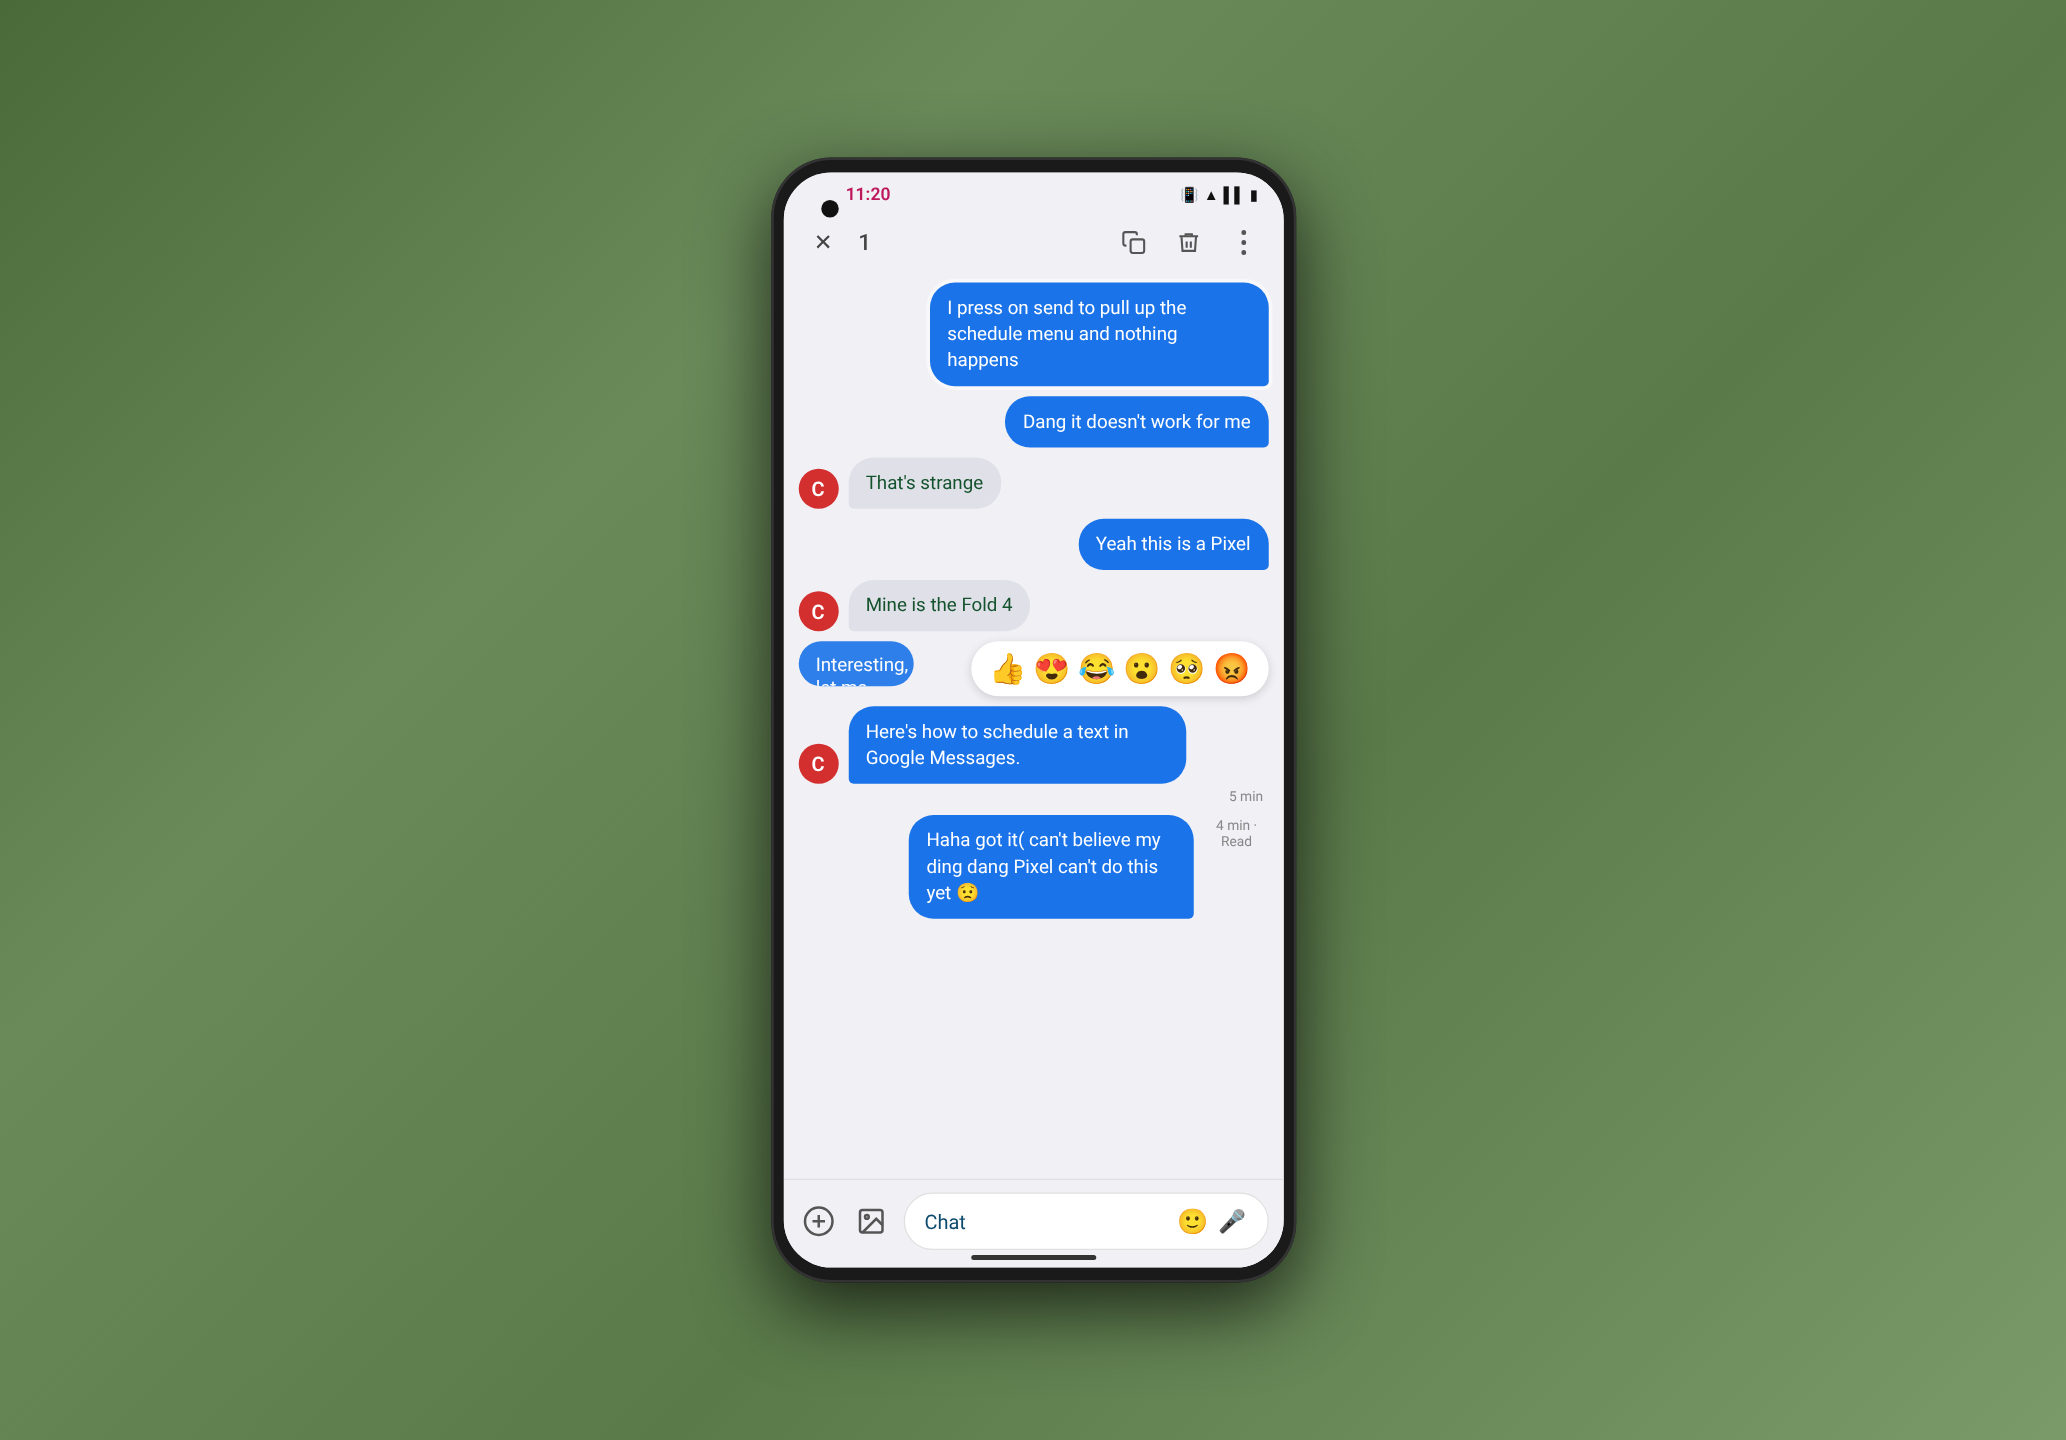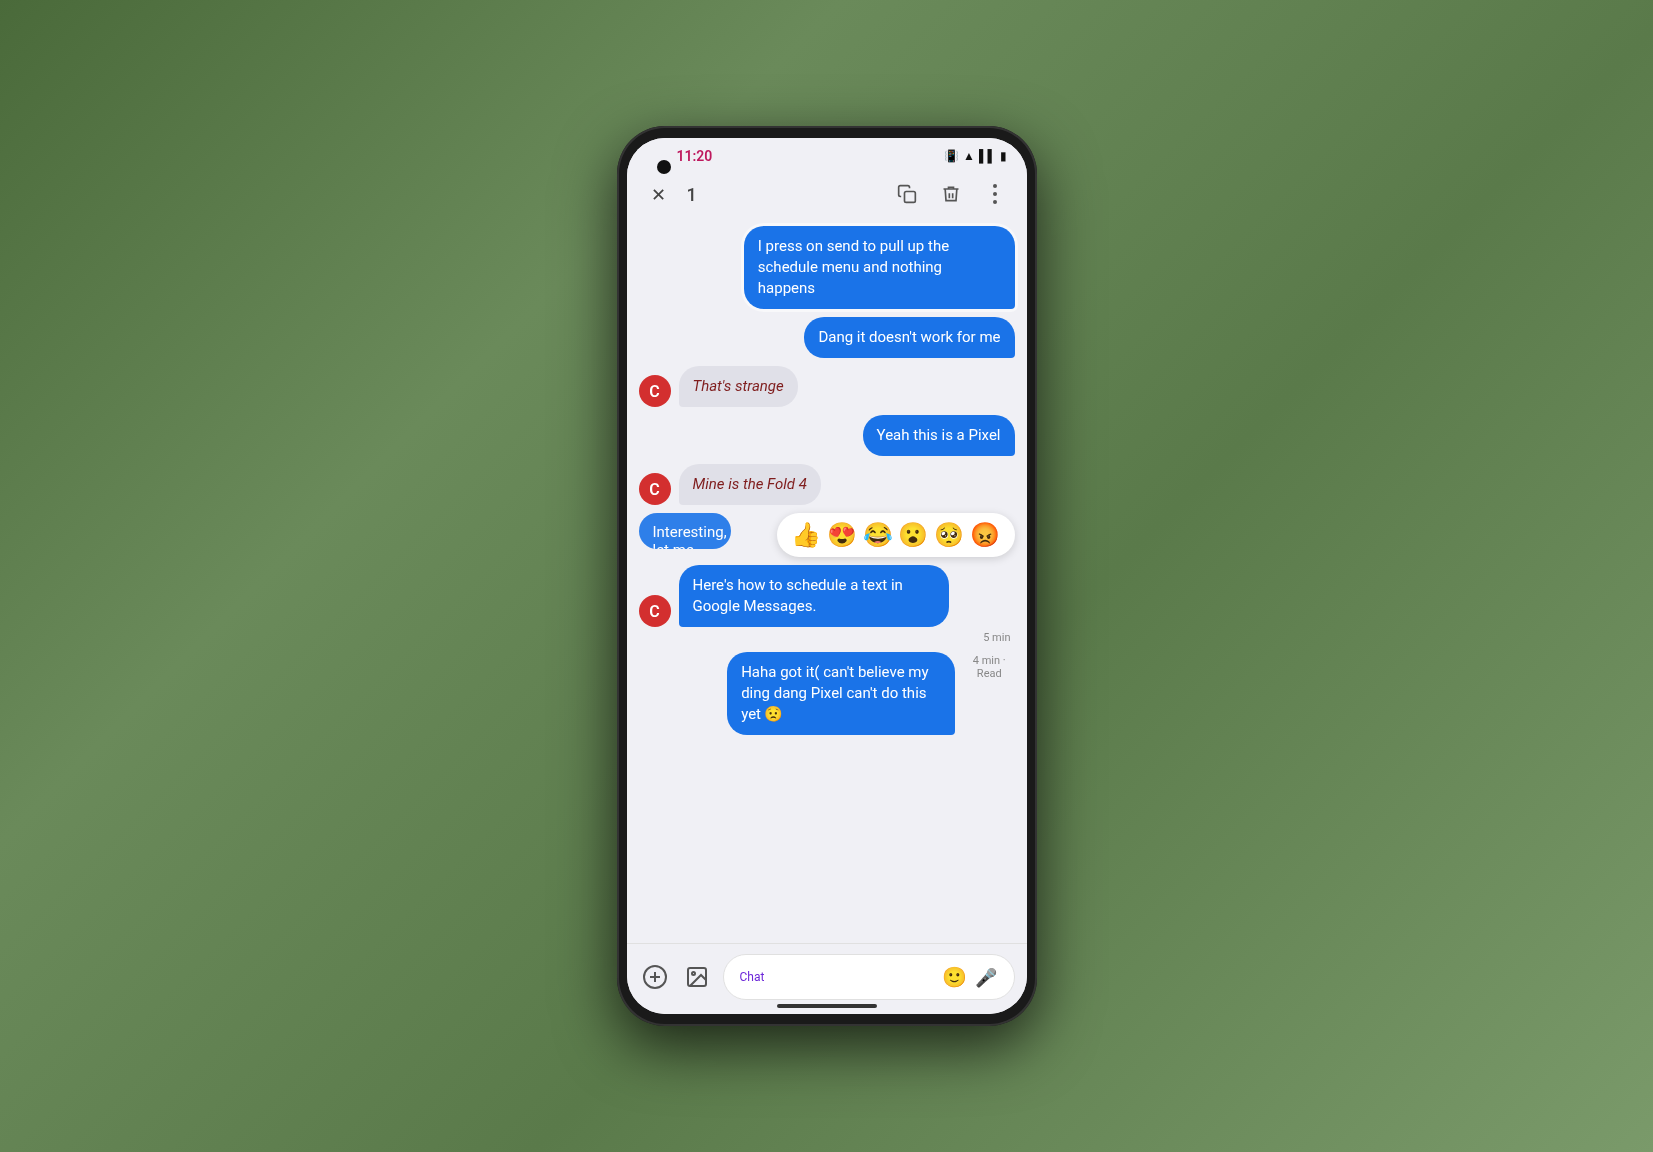--- a/index.html
+++ b/index.html
@@ -149,23 +149,22 @@
       font-size: 15px;
       line-height: 1.4;
       color: white;
     }
     .bubble.sent {
       background: #1a73e8;
       border-bottom-right-radius: 4px;
     }
     .bubble.received {
       background: #e0e0e8;
-      color: #7f1d1d;
+      color: #14532d;
       border-bottom-left-radius: 4px;
-      font-style: italic;
     }
     .bubble.received-blue {
       background: #1a73e8;
       border-bottom-left-radius: 4px;
     }
 
     .msg-meta {
       font-size: 11px;
       color: #888;
       text-align: center;
@@ -227,22 +226,22 @@
       flex: 1;
       background: white;
       border-radius: 24px;
       padding: 10px 16px;
       display: flex;
       align-items: center;
       justify-content: space-between;
       border: 1px solid #e0e0e0;
     }
     .chat-input-text {
-      font-size: 12px;
-      color: #6d28d9;
+      font-size: 16px;
+      color: #0c4a6e;
     }
     .chat-input-icons {
       display: flex;
       gap: 8px;
       align-items: center;
     }
 
     
     .home-indicator {
       position: absolute;

